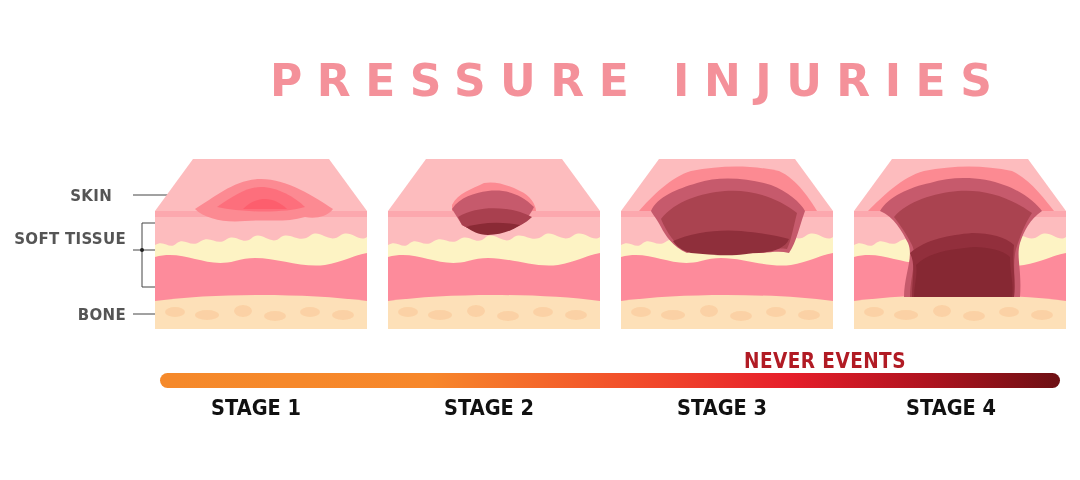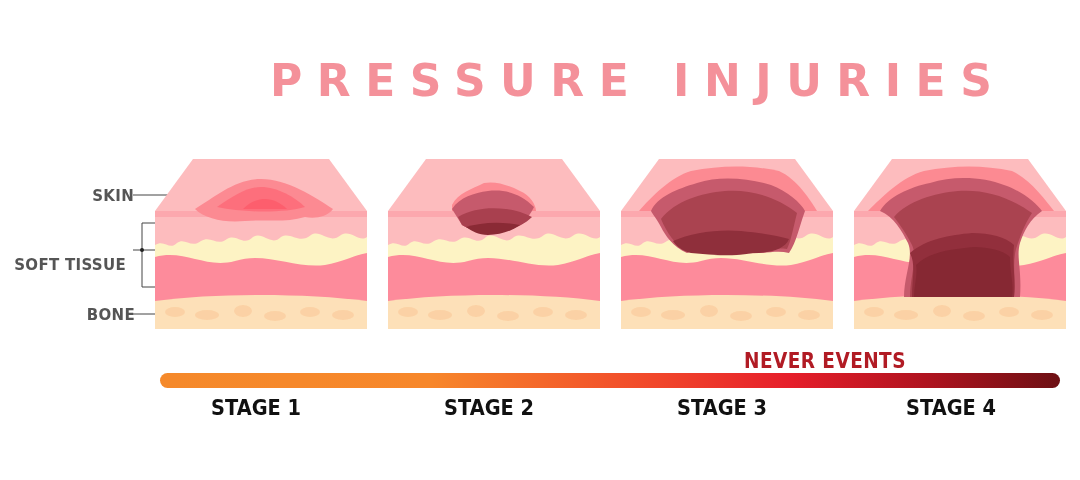--- a/index.html
+++ b/index.html
@@ -32,23 +32,23 @@
     font-weight: bold; font-size: 22px; color: #111; line-height: 26px;
     transform: scaleX(0.88); transform-origin: left; white-space: nowrap;
   }
 </style>
 </head>
 <body>
 
 <div class="title">PRESSURE INJURIES</div>
 
 <div>
-  <div class="legend-label" style="left:68px; top:187px; width:66px;">SKIN</div>
-  <div class="legend-label" style="left:0px; top:256px; width:126px;">SOFT TISSUE</div>
-  <div class="legend-label" style="left:69px; top:306px; width:66px;">BONE</div>
+  <div class="legend-label" style="left:46px; top:187px; width:66px;">SKIN</div>
+  <div class="legend-label" style="left:0px; top:230px; width:126px;">SOFT TISSUE</div>
+  <div class="legend-label" style="left:60px; top:306px; width:66px;">BONE</div>
   <svg style="position:absolute; left:0; top:0; width:200px; height:340px;" viewBox="0 0 200 340">
     <line x1="133" y1="195" x2="176" y2="195" stroke="#444" stroke-width="1"></line>
     <line x1="133" y1="250" x2="176" y2="250" stroke="#444" stroke-width="1"></line>
     <line x1="142" y1="223" x2="142" y2="287" stroke="#444" stroke-width="1"></line>
     <line x1="142" y1="223" x2="176" y2="223" stroke="#444" stroke-width="1"></line>
     <line x1="142" y1="287" x2="176" y2="287" stroke="#444" stroke-width="1"></line>
     <circle cx="142" cy="250" r="2" fill="#222"></circle>
     <line x1="133" y1="314" x2="176" y2="314" stroke="#444" stroke-width="1"></line>
   </svg>
 </div>

